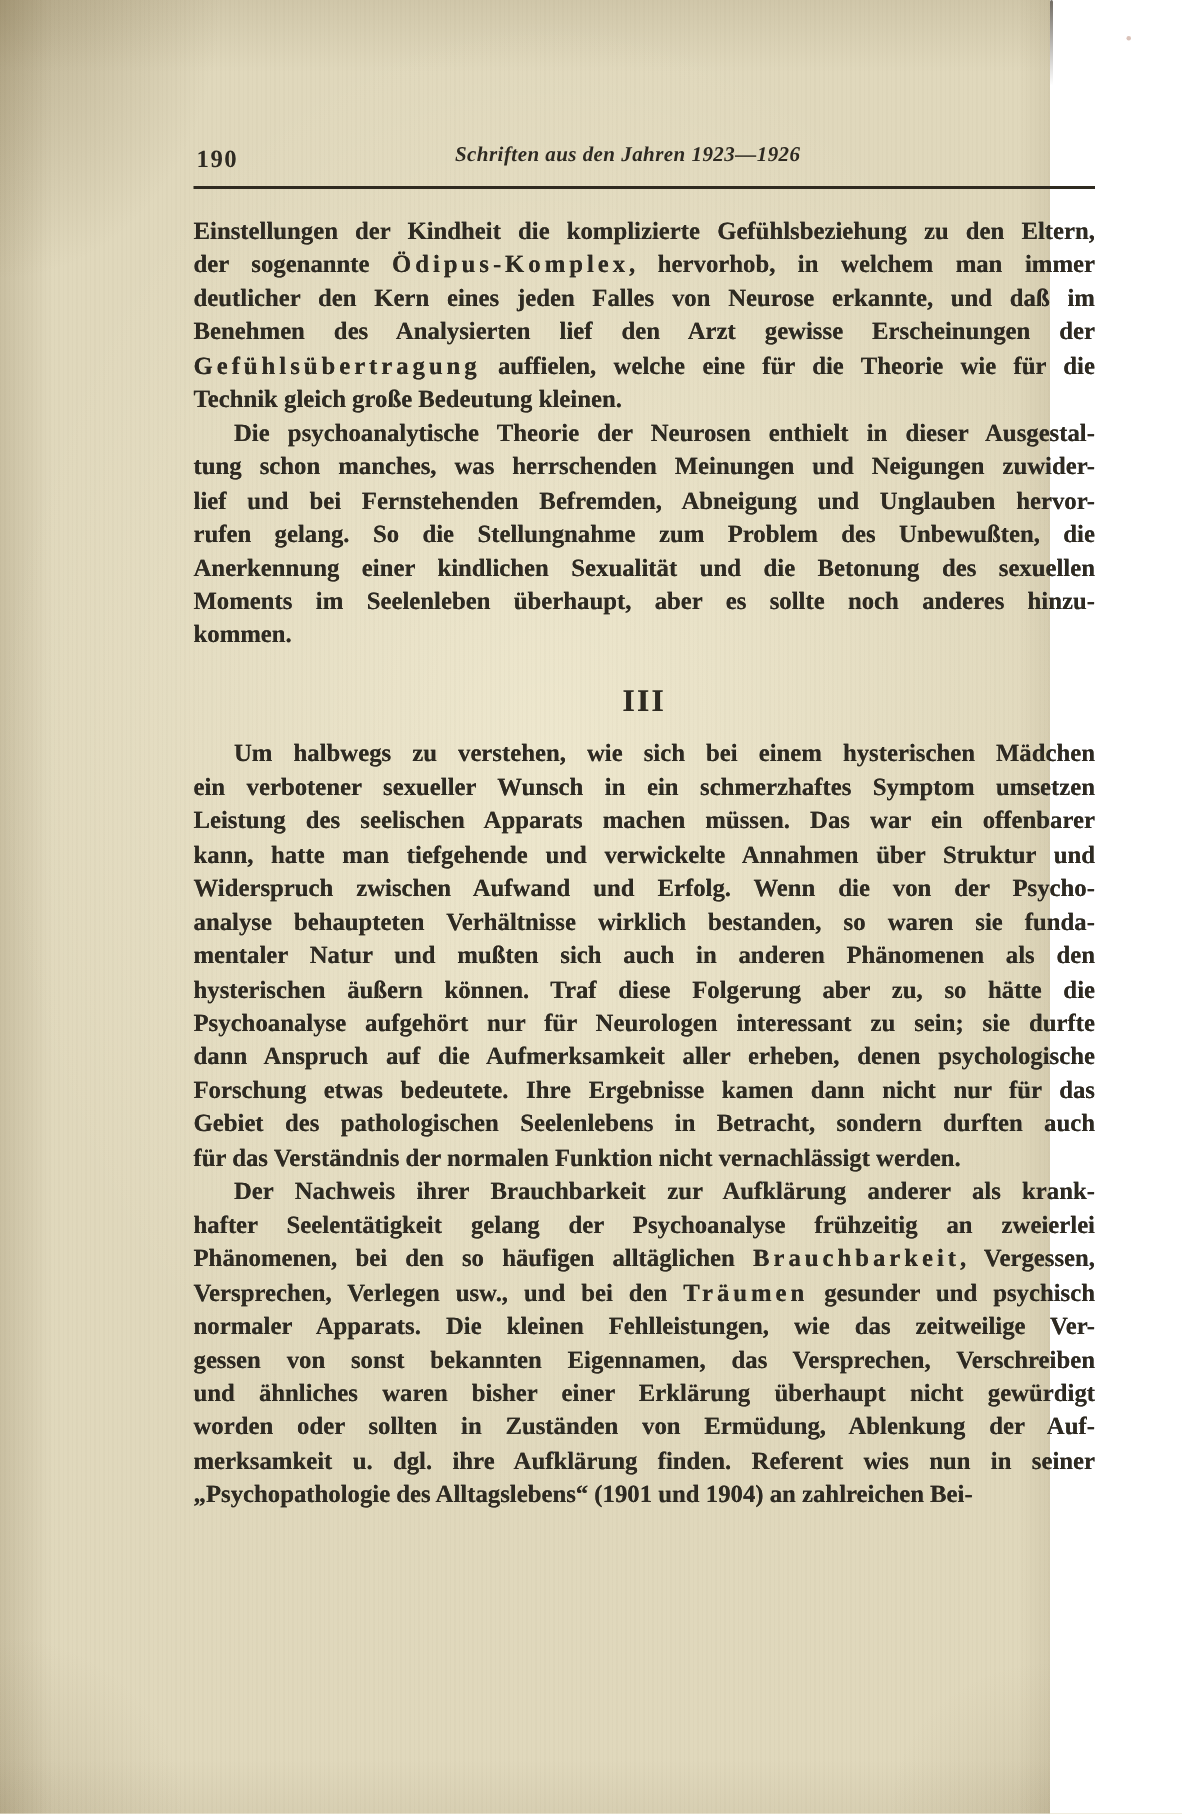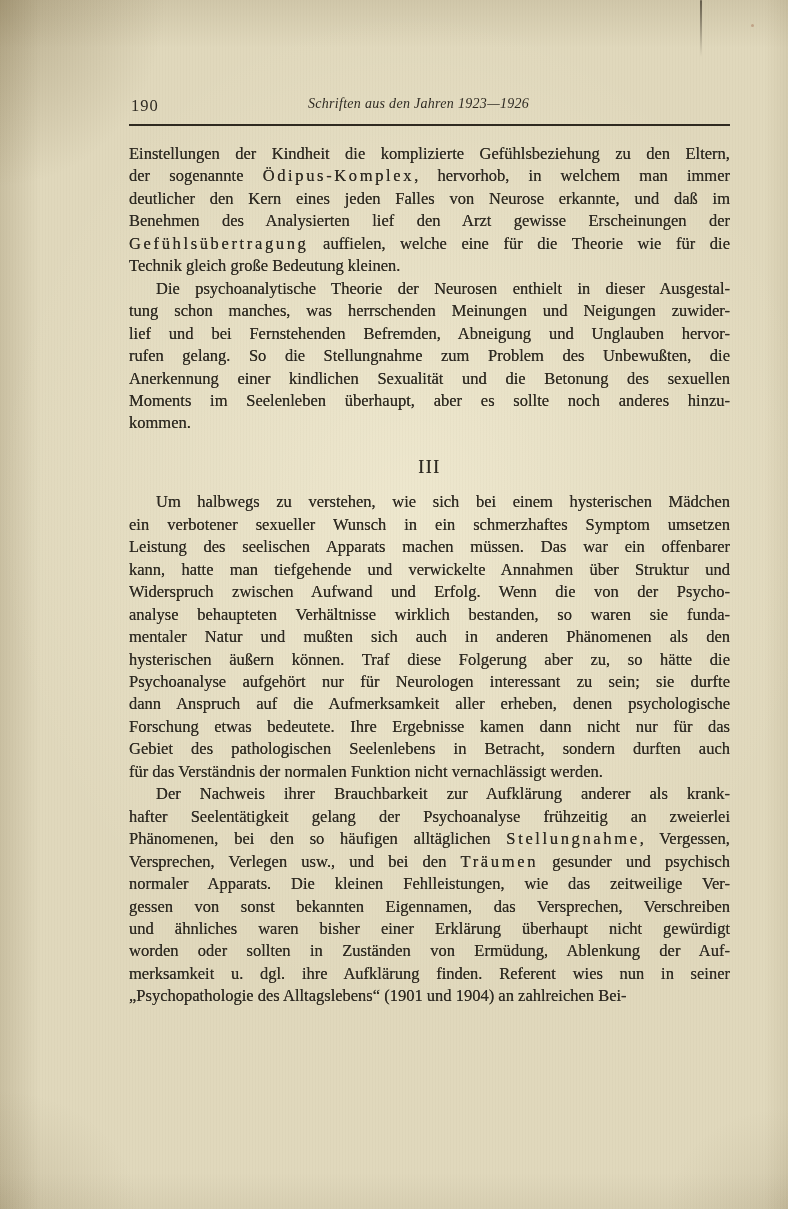--- a/index.html
+++ b/index.html
@@ -3,32 +3,33 @@
 <meta charset="utf-8">
 <style>
   html, body { margin: 0; padding: 0; }
   body {
     width: 788px; height: 1209px;
     font-family: "Liberation Serif", "DejaVu Serif", serif;
     overflow: hidden;
   }
   .scan-page {
     position: relative;
-    width: 788px; height: 1209px;
+    width: 700px; height: 1209px;
     background-color: #e0d8bc;
     background-image:
       repeating-linear-gradient(90deg, rgba(90,75,45,0.022) 0 1px, rgba(255,255,255,0.0) 1px 3px),
       radial-gradient(ellipse 70% 55% at 52% 42%, rgba(255,250,228,0.45), rgba(255,250,228,0) 75%),
       radial-gradient(ellipse 30% 22% at 0% 0%, rgba(110,92,55,0.33), rgba(110,92,55,0) 70%),
       radial-gradient(ellipse 25% 14% at 0% 100%, rgba(110,92,55,0.16), rgba(110,92,55,0) 70%),
       radial-gradient(ellipse 22% 12% at 100% 100%, rgba(110,92,55,0.12), rgba(110,92,55,0) 70%),
       linear-gradient(to right, rgba(110,92,55,0.20), rgba(110,92,55,0) 5%),
       linear-gradient(to bottom, rgba(110,92,55,0.14), rgba(110,92,55,0) 4%),
       linear-gradient(to left, rgba(110,92,55,0.10), rgba(110,92,55,0) 3%),
       linear-gradient(to top, rgba(110,92,55,0.08), rgba(110,92,55,0) 3%);
+    font-weight: bold;
   }
   .scratch-mark {
     position: absolute; left: 700px; top: 0; width: 2px; height: 57px;
     background: linear-gradient(to bottom, rgba(52,45,33,0.70), rgba(52,45,33,0));
     border-radius: 1px;
   }
   .scan-speck {
     position: absolute; left: 751px; top: 24px; width: 3px; height: 3px;
     border-radius: 50%; background: rgba(150,80,55,0.35);
   }
@@ -59,21 +60,21 @@
     text-shadow: 0 0 0.4px rgba(46,42,34,0.85);
   }
   .para { margin: 0; }
   .line { text-align: justify; text-align-last: justify; }
   .line.final { text-align-last: left; }
   .line.indent { text-indent: 27px; }
   .sp { letter-spacing: 0.16em; }
   .section-heading {
     margin: 21px 0 13px 0;
     text-align: right; text-align-last: center;
-    font-size: 18px; letter-spacing: 1.5px;
+    font-size: 21px; letter-spacing: 1.5px;
   }
 </style>
 </head>
 <body>
 
 <div class="scan-page">
   <div class="scratch-mark"></div>
   <div class="scan-speck"></div>
 
   <div class="text-block">
@@ -113,21 +114,21 @@
           <div class="line"><span class="">hysterischen äußern können. Traf diese Folgerung aber zu, so hätte die</span></div>
           <div class="line"><span class="">Psychoanalyse aufgehört nur für Neurologen interessant zu sein; sie durfte</span></div>
           <div class="line"><span class="">dann Anspruch auf die Aufmerksamkeit aller erheben, denen psychologische</span></div>
           <div class="line"><span class="">Forschung etwas bedeutete. Ihre Ergebnisse kamen dann nicht nur für das</span></div>
           <div class="line"><span class="">Gebiet des pathologischen Seelenlebens in Betracht, sondern durften auch</span></div>
           <div class="line final"><span class="">für das Verständnis der normalen Funktion nicht vernachlässigt werden.</span></div>
         </div>
         <div class="para">
           <div class="line indent"><span class="">Der Nachweis ihrer Brauchbarkeit zur Aufklärung anderer als krank-</span></div>
           <div class="line"><span class="">hafter Seelentätigkeit gelang der Psychoanalyse frühzeitig an zweierlei</span></div>
-          <div class="line"><span class="">Phänomenen, bei den so häufigen alltäglichen </span><span class="sp">Stellungnahme</span><span class="">, Vergessen,</span></div>
+          <div class="line"><span class="">Phänomenen, bei den so häufigen alltäglichen </span><span class="sp">Brauchbarkeit</span><span class="">, Vergessen,</span></div>
           <div class="line"><span class="">Versprechen, Verlegen usw., und bei den </span><span class="sp">Träumen</span><span class=""> gesunder und psychisch</span></div>
           <div class="line"><span class="">normaler Apparats. Die kleinen Fehlleistungen, wie das zeitweilige Ver-</span></div>
           <div class="line"><span class="">gessen von sonst bekannten Eigennamen, das Versprechen, Verschreiben</span></div>
           <div class="line"><span class="">und ähnliches waren bisher einer Erklärung überhaupt nicht gewürdigt</span></div>
           <div class="line"><span class="">worden oder sollten in Zuständen von Ermüdung, Ablenkung der Auf-</span></div>
           <div class="line"><span class="">merksamkeit u. dgl. ihre Aufklärung finden. Referent wies nun in seiner</span></div>
           <div class="line final"><span class="">„Psychopathologie des Alltagslebens“ (1901 und 1904) an zahlreichen Bei-</span></div>
         </div>
       </div>
   </div>

